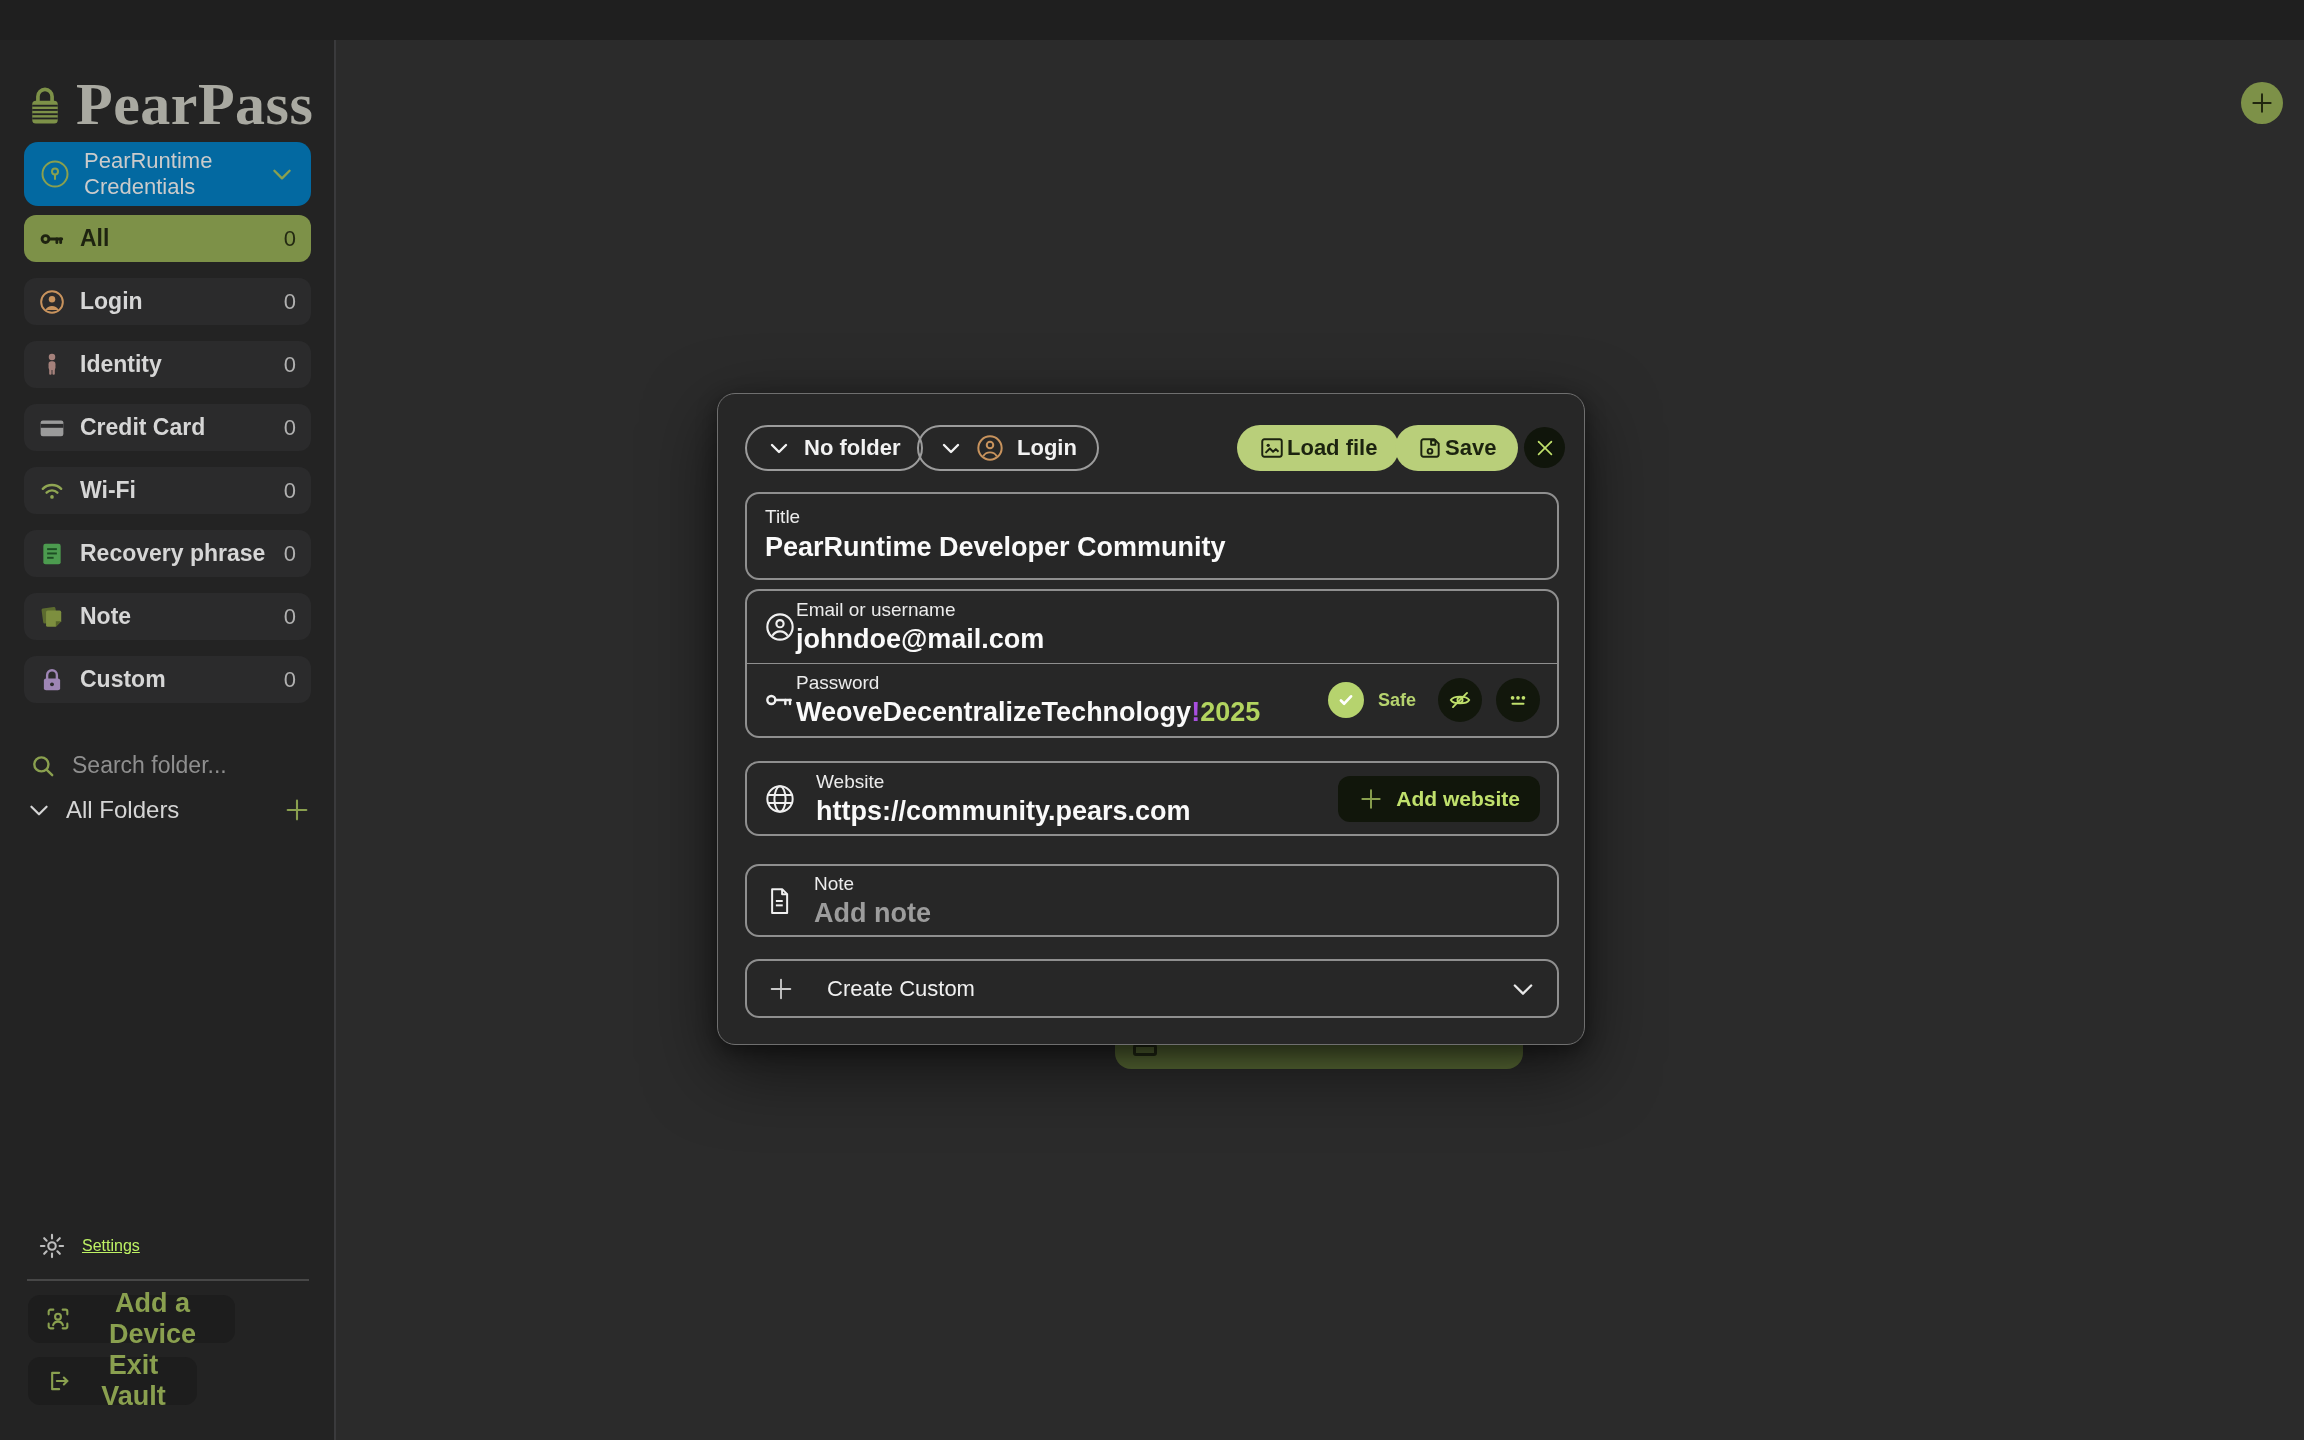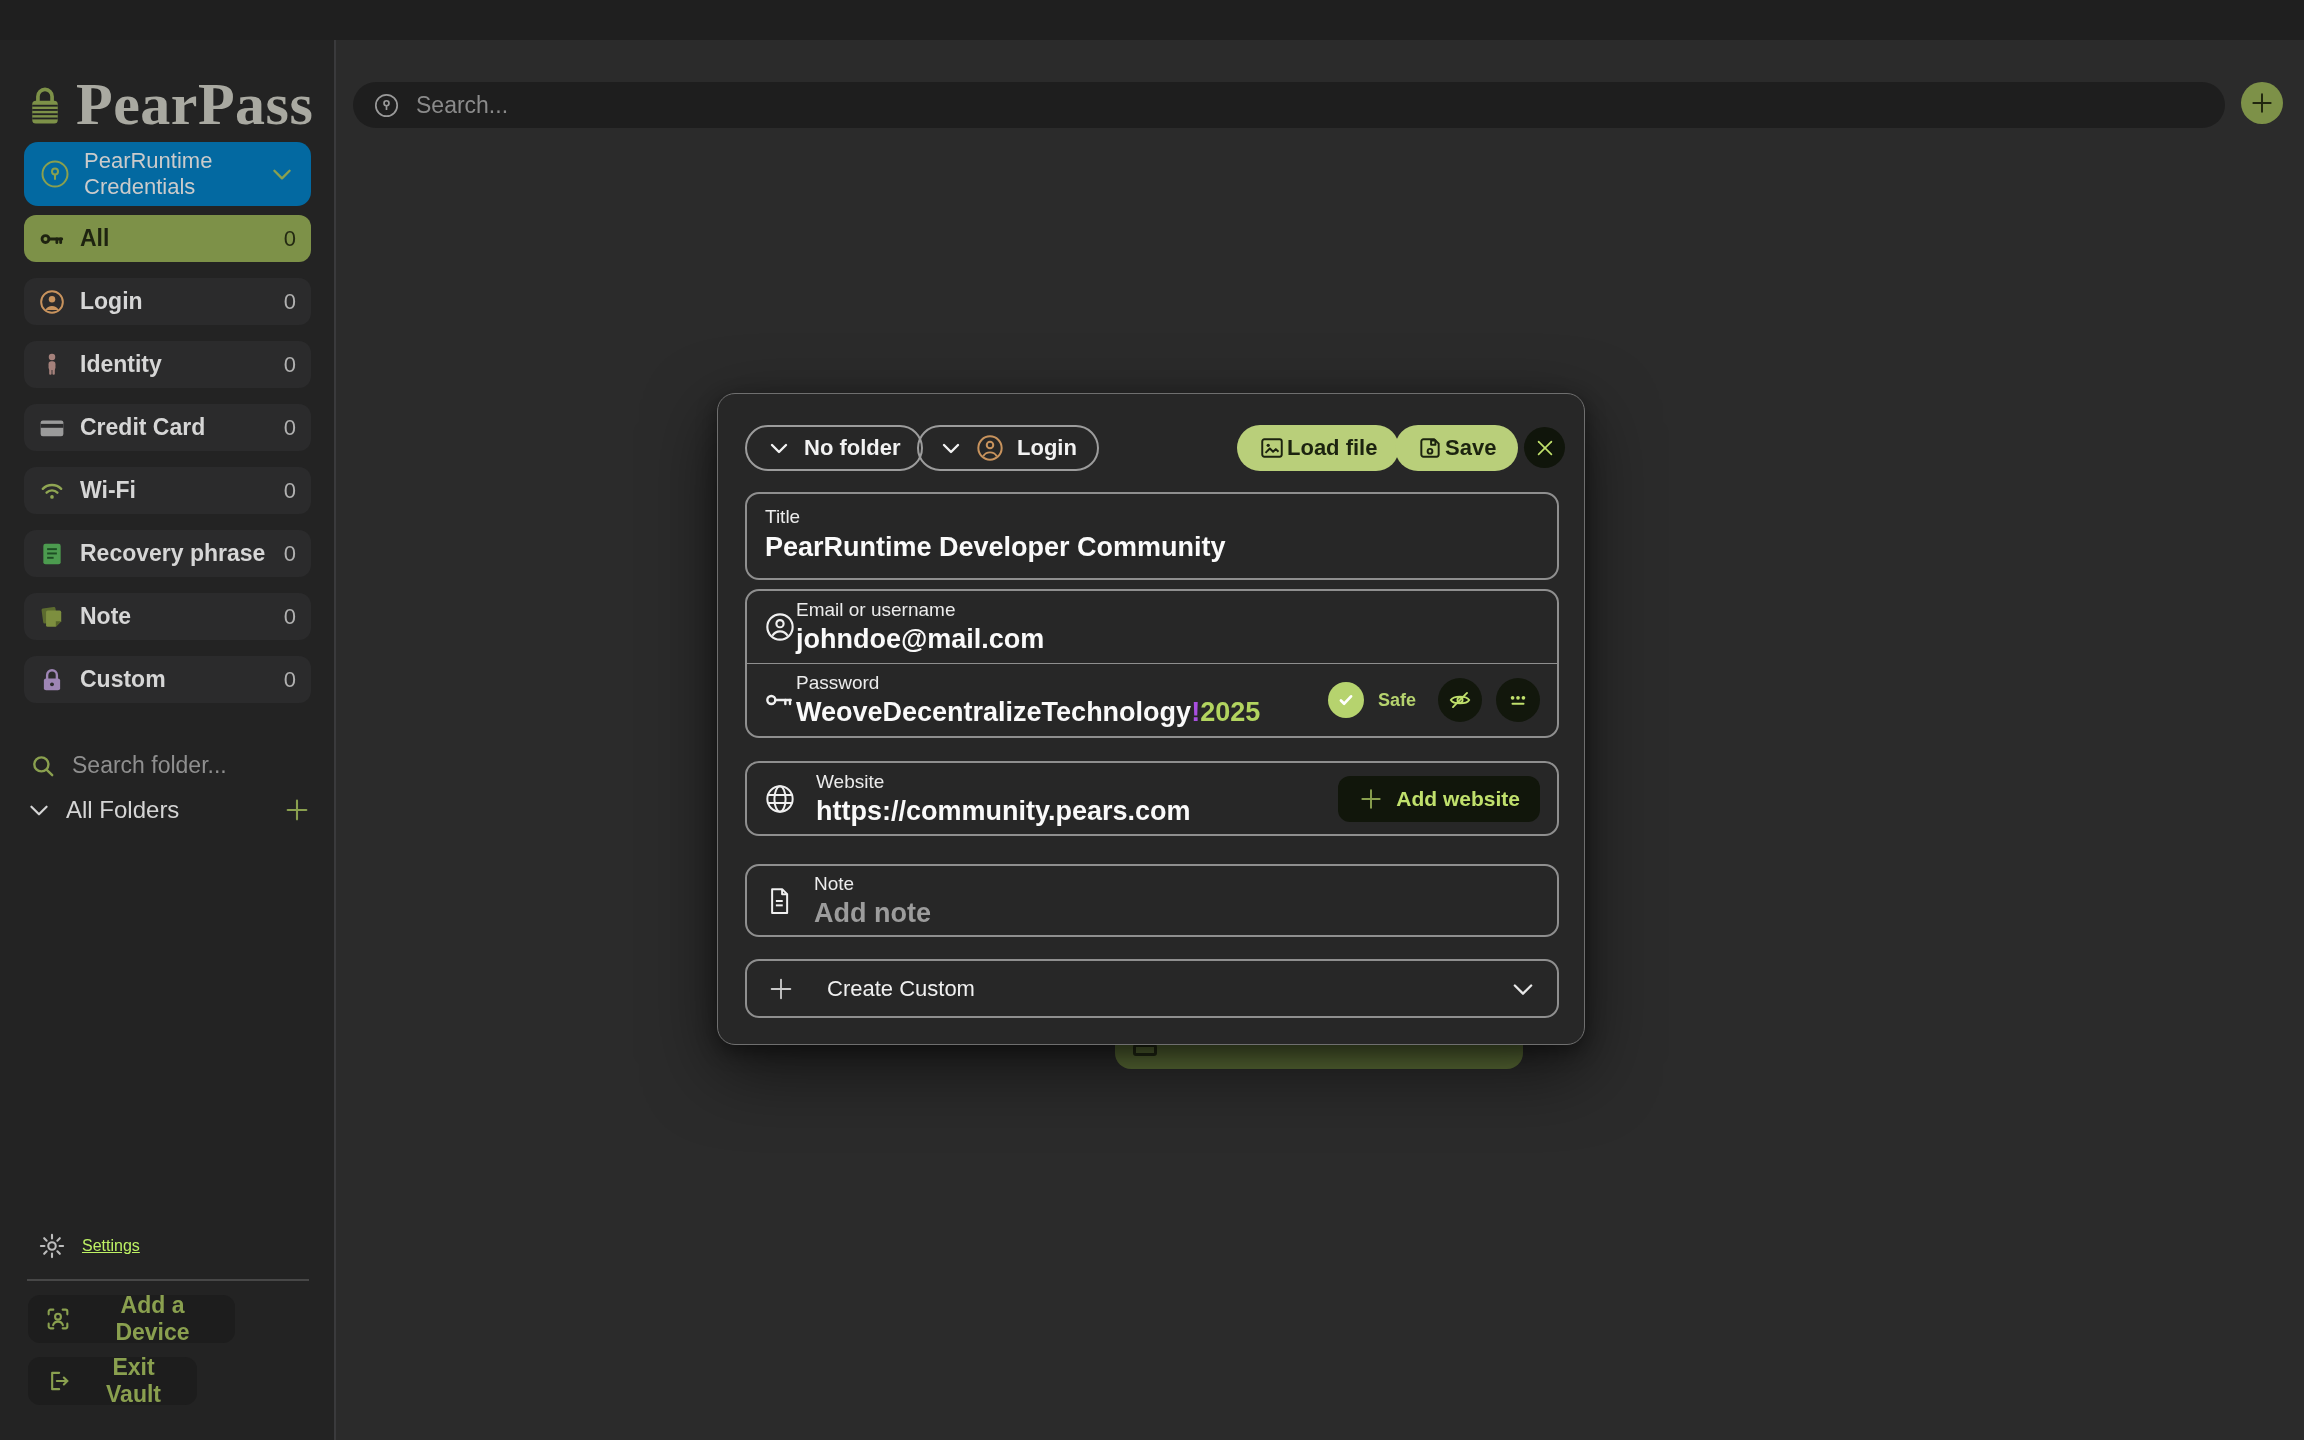--- a/index.html
+++ b/index.html
@@ -29,21 +29,21 @@
   .folder-search input{background:transparent;border:none;outline:none;color:#cfcfcf;font-size:23px;width:210px;}
   .folder-search input::placeholder{color:#8f8f8f;}
   .folders-row{position:absolute;left:26px;top:756px;width:285px;display:flex;align-items:center;gap:14px;}
   .folders-label{font-size:24px;color:#d5d5d5;}
   .btn-bare{background:none;border:none;cursor:pointer;display:flex;align-items:center;}
   .folders-row .btn-bare.plus{margin-left:auto;}
   .settings{position:absolute;left:38px;top:1192px;display:flex;align-items:center;gap:16px;background:none;border:none;cursor:pointer;}
   .settings span{font-size:16px;color:#bef264;text-decoration:underline;}
   .side-div{position:absolute;left:27px;top:1239px;width:282px;height:2px;background:var(--divider);}
   .side-btn{position:absolute;left:28px;height:48px;background:var(--item-dark);border:none;border-radius:12px;display:flex;align-items:center;gap:14px;padding:0 16px;cursor:pointer;}
-  .side-btn span{font-size:23px;font-weight:600;color:var(--accent);}
+  .side-btn span{font-size:27px;font-weight:600;color:var(--accent);}
   .add-device{top:1255px;width:207px;}
   .exit-vault{top:1317px;width:169px;}
   
   .main{position:absolute;left:336px;top:40px;width:1968px;height:1400px;background:var(--main-bg);}
   .search-pill{position:absolute;left:17px;top:42px;width:1872px;height:46px;border-radius:23px;background:#1e1e1e;display:flex;align-items:center;gap:16px;padding:0 20px;}
   .search-pill input{flex:1;background:transparent;border:none;outline:none;font-size:23px;color:#cfcfcf;}
   .search-pill input::placeholder{color:#8b8b8b;}
   .fab{position:absolute;left:1905px;top:42px;width:42px;height:42px;border-radius:50%;background:var(--selected);border:none;display:flex;align-items:center;justify-content:center;cursor:pointer;}
   .sliver{position:absolute;left:779px;top:1000px;width:408px;height:29px;background:#5d6f38;border-radius:0 0 16px 16px;}
   .sliver .mark{position:absolute;left:18px;top:4px;width:24px;height:12px;border:3px solid #242b16;border-radius:3px;}
@@ -275,30 +275,20 @@
             <path d="M13 5H7v14h6"></path>
             <path d="M11 12h9"></path>
             <path d="M17 9l3 3-3 3"></path>
           </svg>
         </span>
       <span>Exit Vault</span>
     </button>
   </aside>
 
   <main class="main">
-    <div class="search-pill">
-      <span>
-          <svg width="27" height="27" viewBox="0 0 24 24" fill="none" stroke="#9a9a9a" stroke-width="1.5">
-            <circle cx="12" cy="12" r="9.5"></circle>
-            <circle cx="12" cy="10" r="2.2"></circle>
-            <line x1="12" y1="12.2" x2="12" y2="16"></line>
-          </svg>
-        </span>
-      <input type="text" placeholder="Search..." style="">
-    </div>
     <button class="fab">
       <span>
           <svg width="26" height="26" viewBox="0 0 24 24" fill="none" stroke="#20260f" stroke-width="1.8" stroke-linecap="round">
             <line x1="12" y1="4" x2="12" y2="20"></line>
             <line x1="4" y1="12" x2="20" y2="12"></line>
           </svg>
         </span>
     </button>
 
     <div class="sliver">

